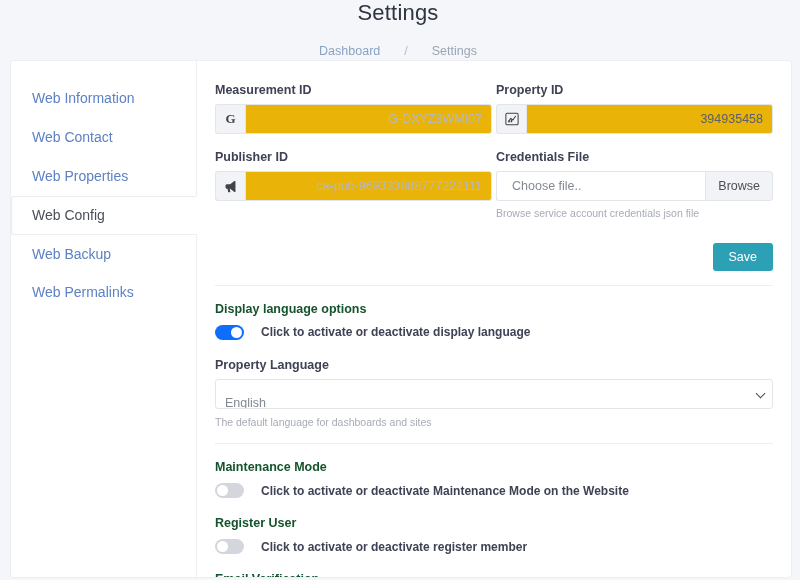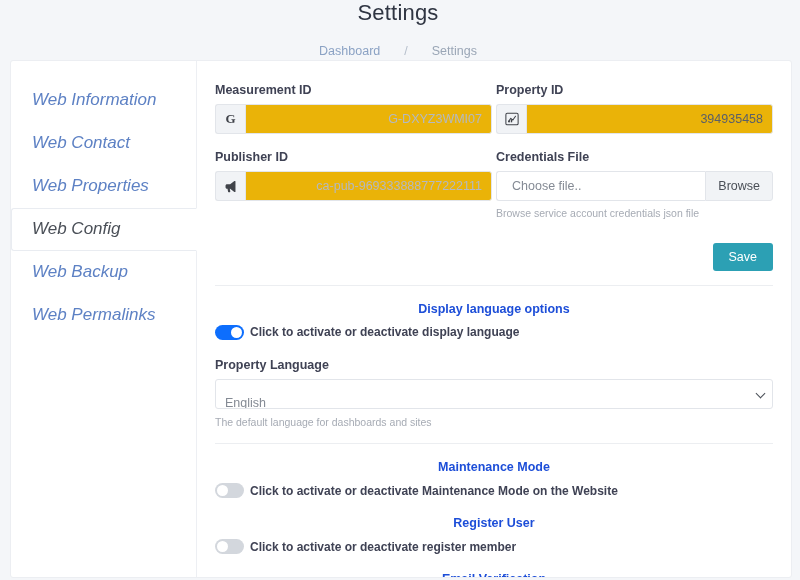--- a/index.html
+++ b/index.html
@@ -53,28 +53,27 @@
   .side-nav {
     width: 186px;
     flex: 0 0 186px;
     border-right: 1px solid #edeff3;
     padding-top: 18px;
     position: relative;
   }
   .nav-item {
     display: block;
     padding: 9px 0 9px 20px;
-    font-size: 17px;
+    font-size: 14px;
     color: #5d81c4;
     text-decoration: none;
     line-height: 1.35;
     cursor: pointer;
     background: transparent;
     border: 1px solid transparent;
-    font-style: italic;
   }
   .nav-item.active {
     color: #4a4f57;
     background: #ffffff;
     border: 1px solid #e9ecf1;
     border-right-color: #ffffff;
     margin-right: -1px;
     border-radius: 3px 0 0 3px;
   }
 
@@ -188,29 +187,28 @@
 
   .divider {
     border: none;
     border-top: 1px solid #eceef1;
     margin: 14px 0 16px 0;
   }
 
   .section-title {
     font-size: 12.5px;
     font-weight: bold;
-    color: #1d4ed8;
+    color: #14532d;
     margin-bottom: 9px;
-    text-align: center;
   }
 
   .toggle-row {
     display: flex;
     align-items: center;
-    gap: 6px;
+    gap: 17px;
     margin-bottom: 4px;
   }
   .switch {
     width: 29px;
     height: 15px;
     border-radius: 9px;
     background: #d3d7dd;
     position: relative;
     flex: 0 0 29px;
     cursor: pointer;

